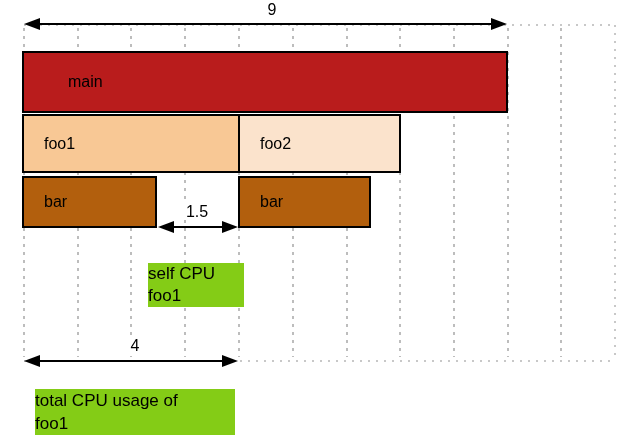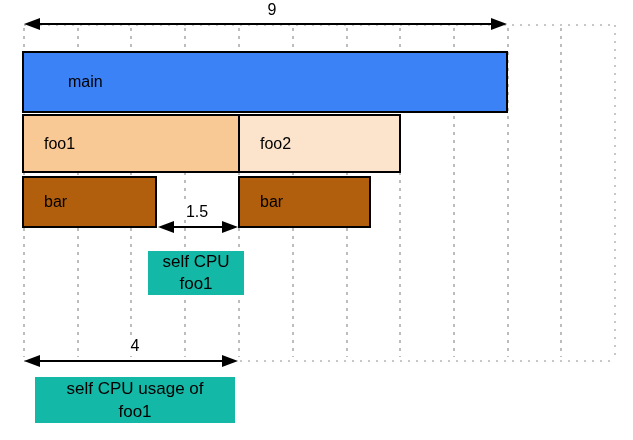--- a/index.html
+++ b/index.html
@@ -39,21 +39,21 @@
   .harrow .head.r{right:0;border-left:16px solid #000;}
   .a-total{left:24px;top:18px;width:483px;}
   .a-self{left:158px;top:221px;width:80px;}
   .a-foo1{left:24px;top:355px;width:214px;}
   
   .mlabel{position:absolute;font-size:16px;text-align:center;}
   .mlabel span{background:#fff;padding:0 3px;}
   .l-total{left:242px;width:60px;top:1px;}
   .l-self{left:167px;width:60px;top:203px;text-align:center;}
   .l-foo1{left:105px;width:60px;top:337px;}
-  .caption{position:absolute;font-size:17px;line-height:22px;text-align:center;background:#14b8a6;}
+  .caption{position:absolute;font-size:17px;line-height:22px;text-align:left;background:#84cc16;margin-top:12px;}
   .c-self{left:148px;width:96px;top:251px;}
   .c-foo1{left:35px;width:200px;top:377px;line-height:23px;}
 </style>
 </head>
 <body>
 
 <div class="stage">
 
   <div>
     <div class="vline" style="left:23px"></div>
@@ -74,21 +74,21 @@
 
   <div class="harrow a-total">
     <span class="head l"></span>
     <span class="shaft"></span>
     <span class="head r"></span>
   </div>
   <div class="mlabel l-total">
     <span>9</span>
   </div>
 
-  <div class="frame f-main" style="background: #3b82f6; padding-left: 44px;">
+  <div class="frame f-main" style="background: #b91c1c; padding-left: 44px;">
     <span>main</span>
   </div>
   <div class="frame f-foo1" style="background: rgb(248, 200, 149);">
     <span>foo1</span>
   </div>
   <div class="frame f-foo2" style="background: rgb(251, 227, 204);">
     <span>foo2</span>
   </div>
   <div class="frame f-bar1" style="background: rgb(178, 95, 13);">
     <span>bar</span>
@@ -112,17 +112,17 @@
 
   <div class="mlabel l-foo1">
     <span>4</span>
   </div>
   <div class="harrow a-foo1">
     <span class="head l"></span>
     <span class="shaft"></span>
     <span class="head r"></span>
   </div>
   <div class="caption c-foo1">
-    <div>self CPU usage of</div>
+    <div>total CPU usage of</div>
     <div>foo1</div>
   </div>
 
 </div>
 
 </body></html>

